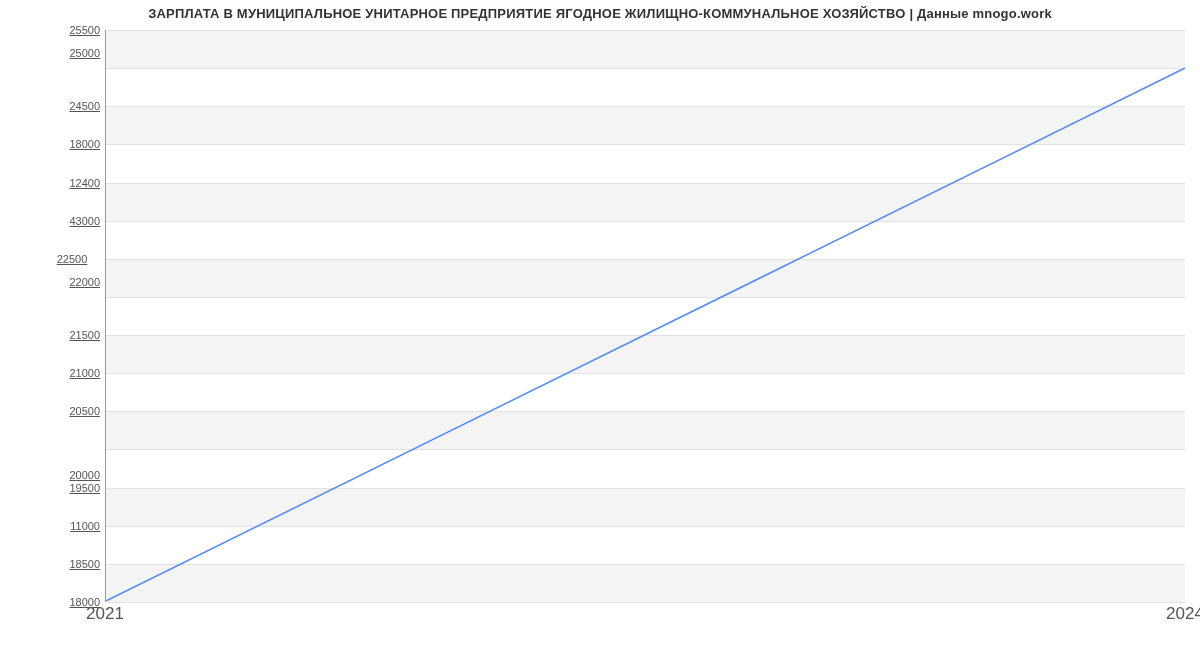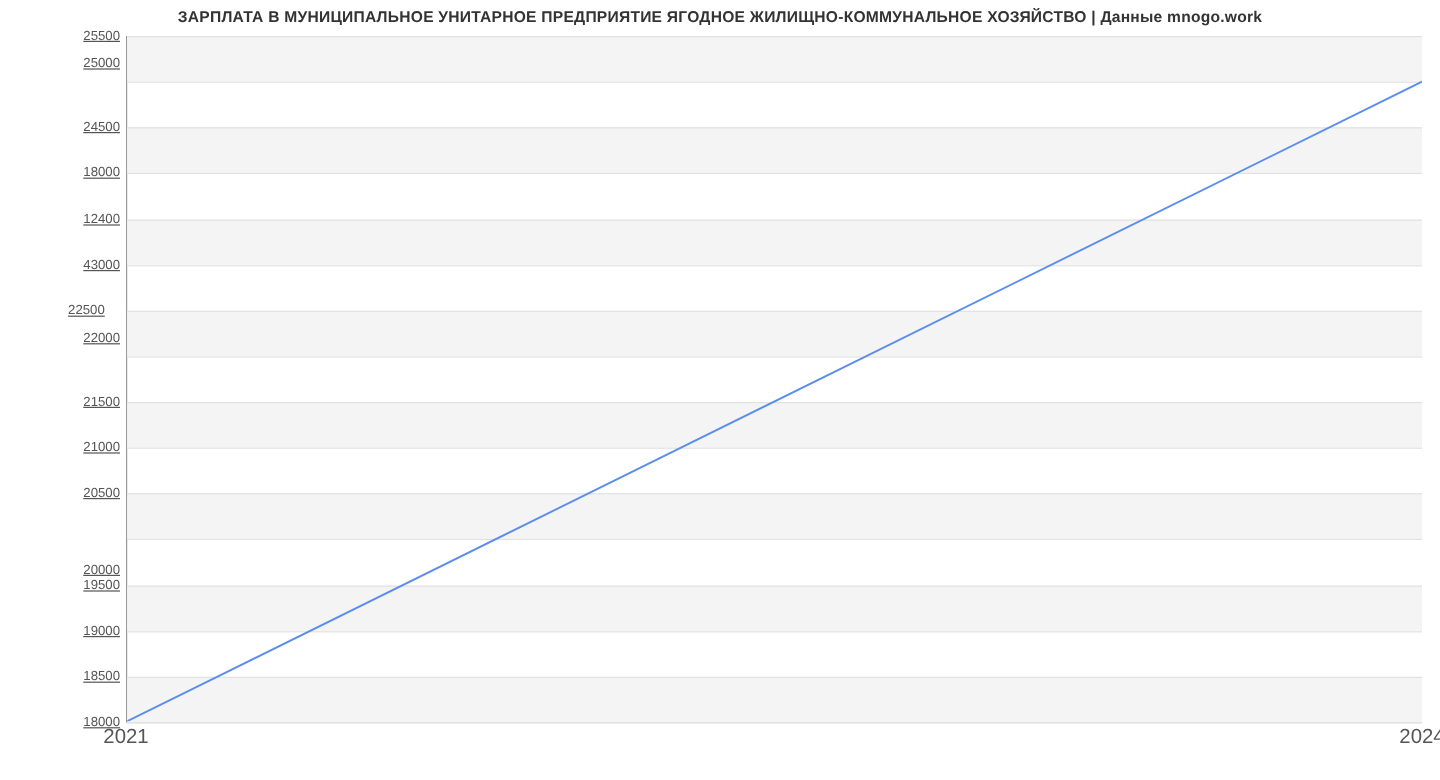--- a/index.html
+++ b/index.html
@@ -106,21 +106,21 @@
       <div class="gridline" style="top: 228.8px;"></div>
       <div class="gridline" style="top: 190.667px;"></div>
       <div class="gridline" style="top: 152.533px;"></div>
       <div class="gridline" style="top: 114.4px;"></div>
       <div class="gridline" style="top: 76.2667px;"></div>
       <div class="gridline" style="top: 38.1333px;"></div>
       <div class="gridline" style="top: 0px;"></div>
     </div>
 <div class="y-tick" style="top: 602px;">18000</div>
     <div class="y-tick" style="top: 563.867px;">18500</div>
-    <div class="y-tick" style="top: 525.733px;">19000</div>
+    <div class="y-tick" style="top: 525.733px;">11000</div>
     <div class="y-tick" style="top: 487.6px;">19500</div>
     <div class="y-tick" style="top: 475px;">20000</div>
     <div class="y-tick" style="top: 411.333px;">20500</div>
     <div class="y-tick" style="top: 373.2px;">21000</div>
     <div class="y-tick" style="top: 335.067px;">21500</div>
     <div class="y-tick" style="top: 282px;">22000</div>
     <div class="y-tick" style="top: 258.8px; text-align: center;">22500</div>
     <div class="y-tick" style="top: 220.667px;">43000</div>
     <div class="y-tick" style="top: 182.533px;">12400</div>
     <div class="y-tick" style="top: 144.4px;">18000</div>

